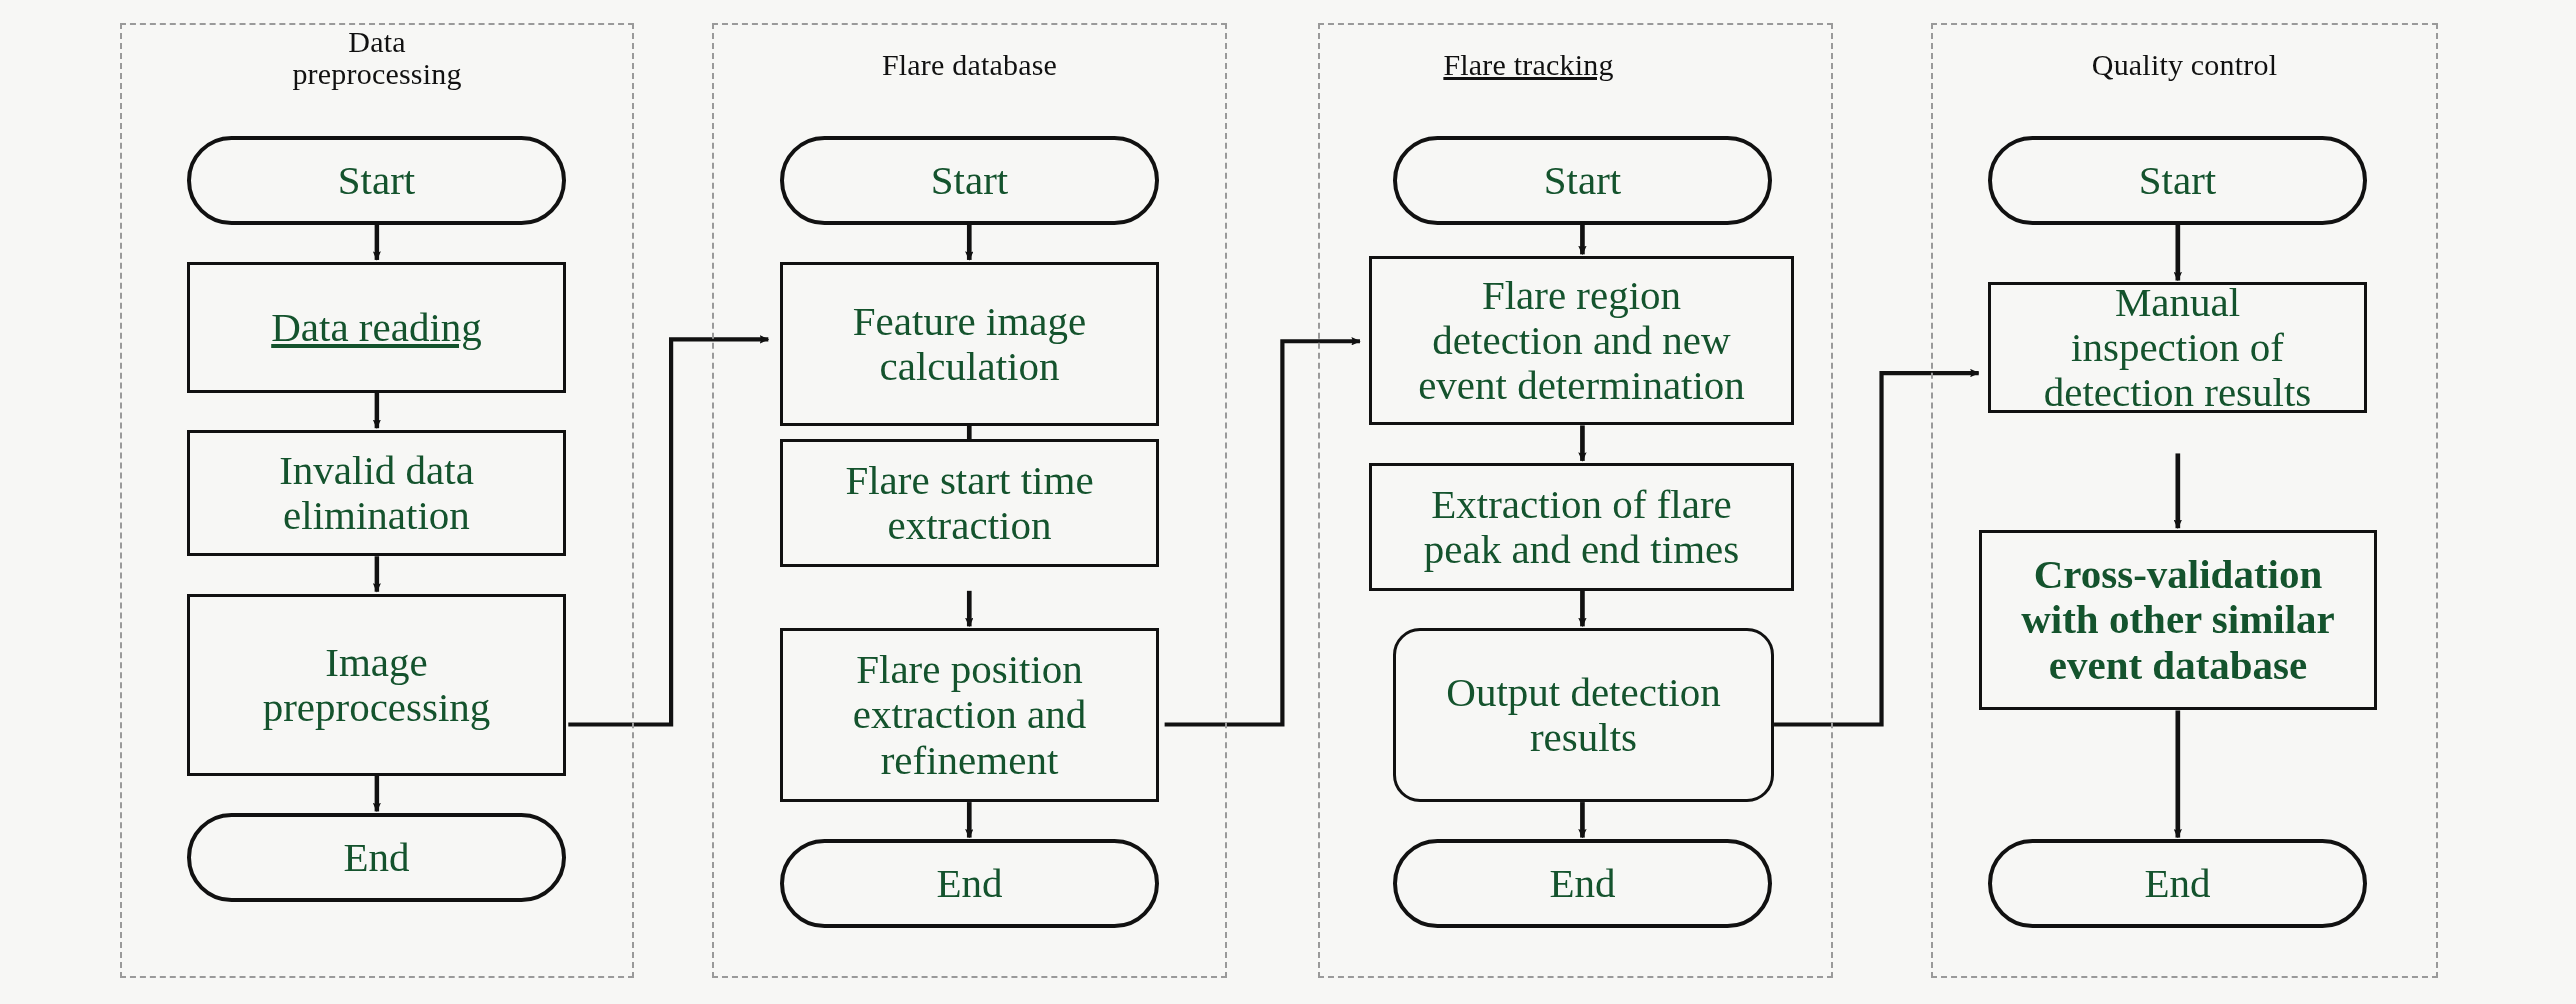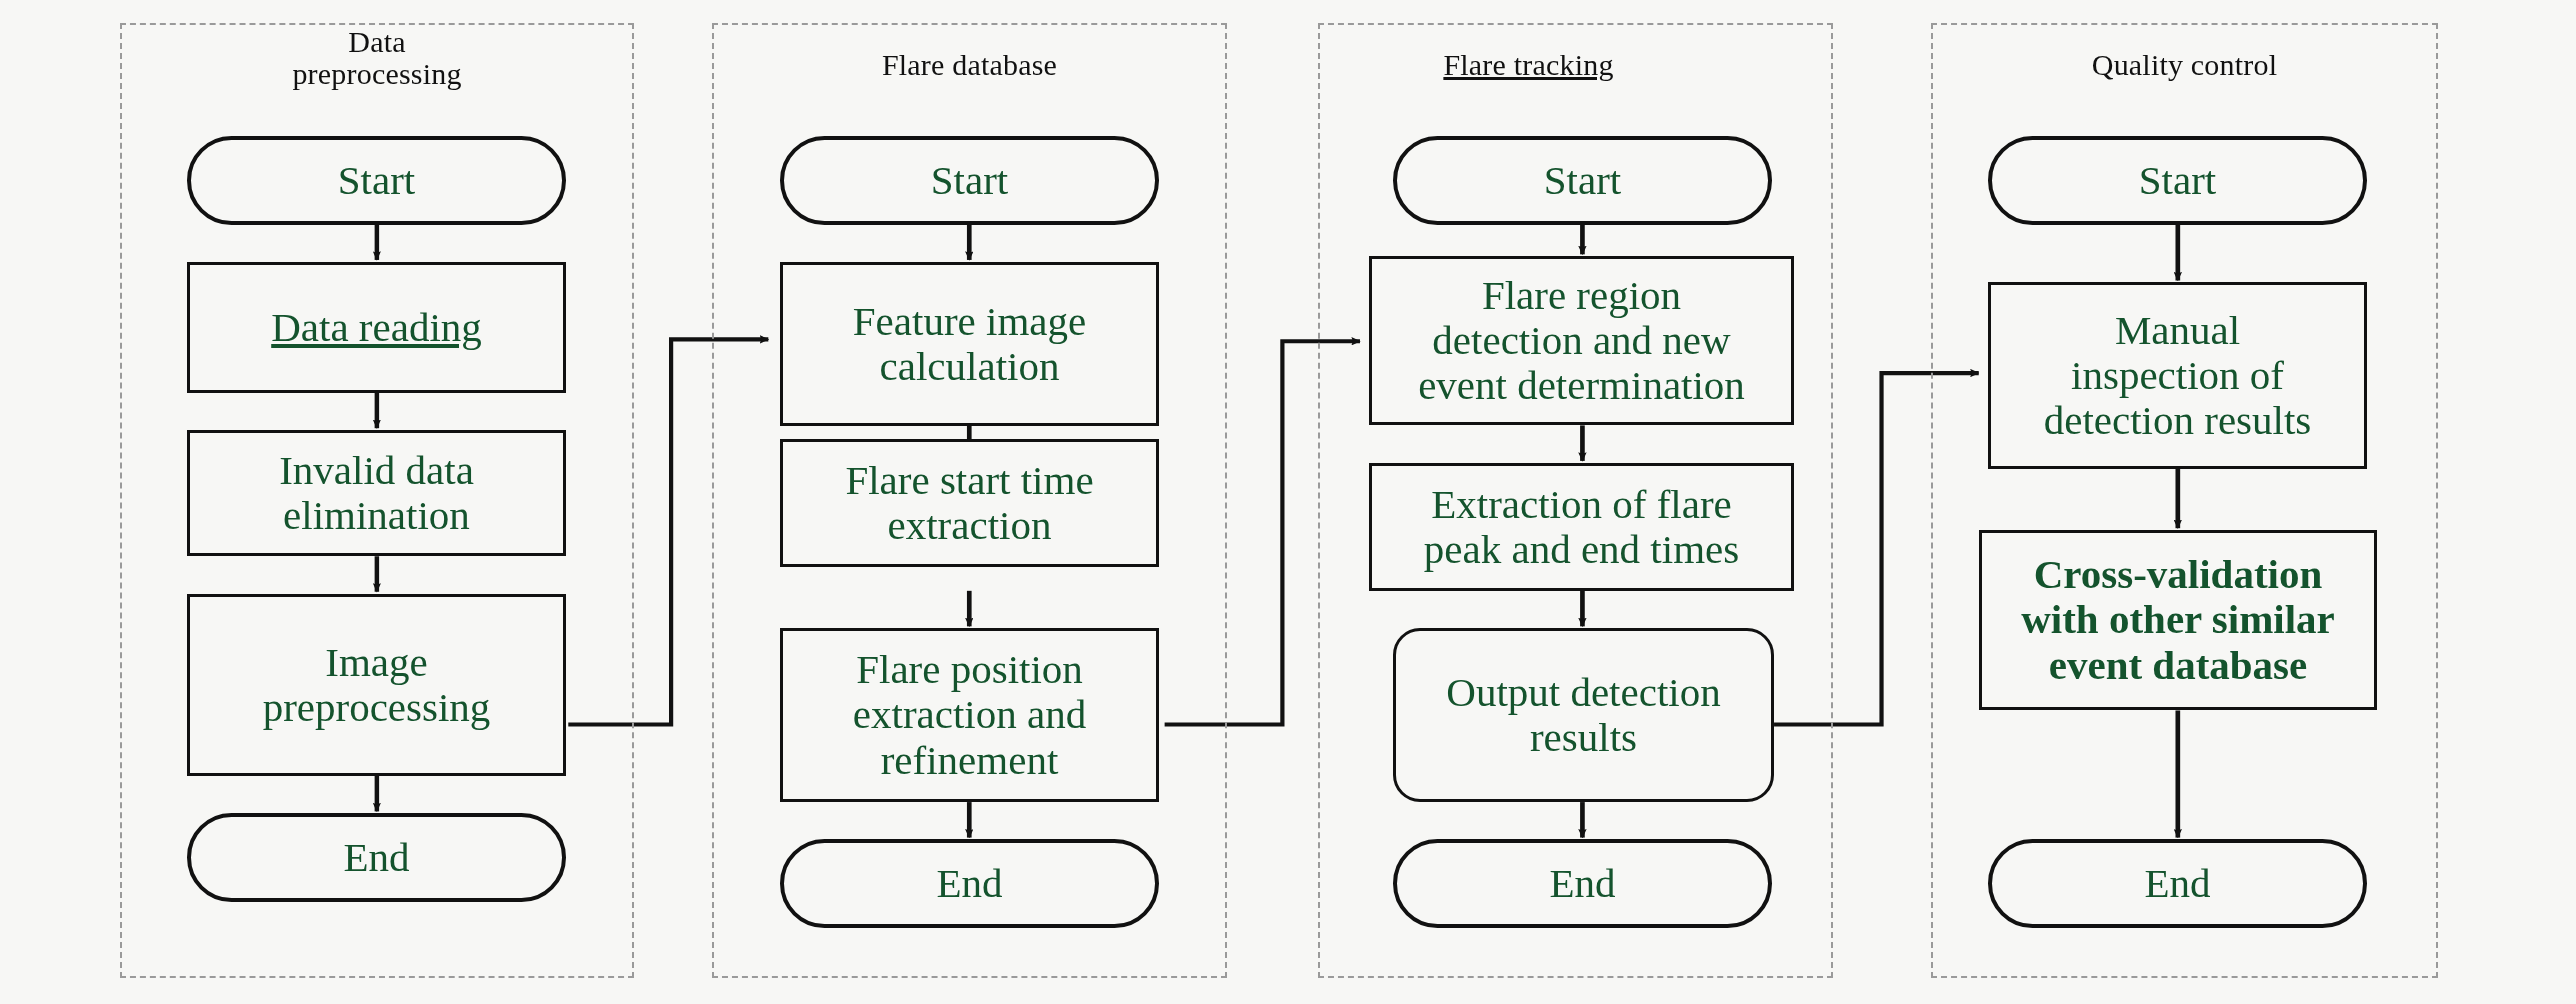--- a/index.html
+++ b/index.html
@@ -144,21 +144,21 @@
   <div class="node process" style="left:1369px; top:463px; width:425px; height:128px;">Extraction of flare
 peak and end times</div>
   <div class="node process" style="left:1393px; top:628px; width:381px; height:174px;border-radius:27px;">Output detection
 results</div>
   <div class="node terminal" style="left:1393px; top:839px; width:379px; height:89px;">End</div>
 
   <div class="panel" style="left:1931px; top:23.4px; width:507px; height:955px;"></div>
   <div class="panel-title" style="left:1931px; top:49px; width:507px;">Quality control</div>
 
   <div class="node terminal" style="left:1988px; top:136px; width:379px; height:89px;">Start</div>
-  <div class="node process" style="left:1988px; top:282px; width:379px; height:187px;">Manual
+  <div class="node process" style="left:1988px; top:282px; width:379px; height:131px;">Manual
 inspection of
 detection results</div>
   <div class="node process" style="left:1979px; top:530px; width:398px; height:180px;font-weight:bold;">Cross-validation
 with other similar
 event database</div>
   <div class="node terminal" style="left:1988px; top:839px; width:379px; height:89px;">End</div>
 
 </div>
 
 

